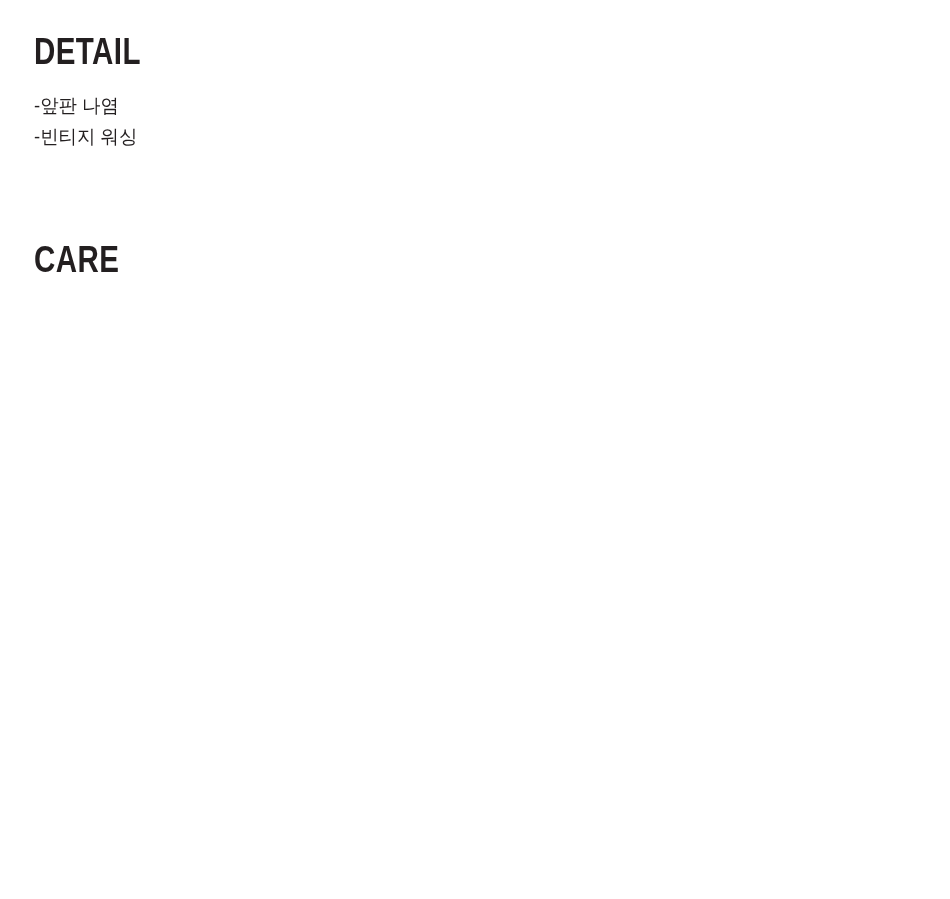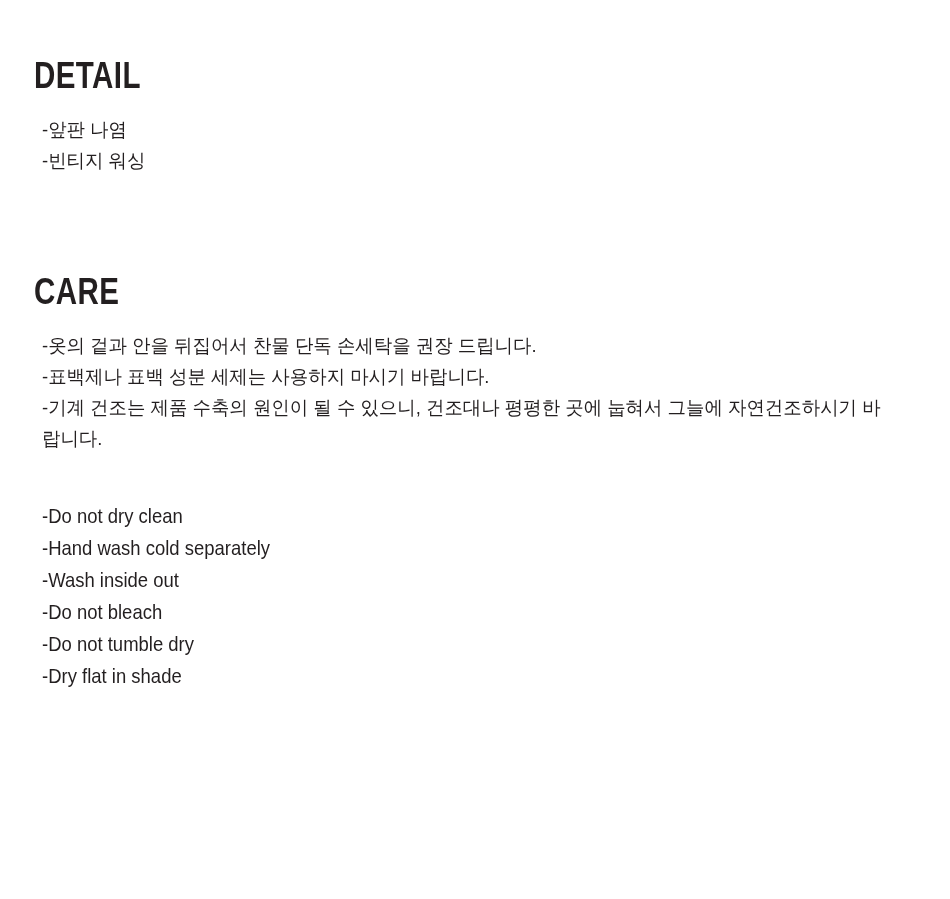--- a/index.html
+++ b/index.html
@@ -12,21 +12,21 @@
     height: 899px;
     font-family: "Liberation Sans", sans-serif;
     color: #231f20;
     overflow: hidden;
   }
   .page {
     position: relative;
     width: 950px;
     height: 656px;
     box-sizing: border-box;
-    padding: 56px 34px 0 34px;
+    padding: 32px 34px 0 34px;
   }
   .section-heading {
     font-family: "Liberation Sans", sans-serif;
     font-weight: 700;
     font-size: 36px;
     line-height: 40px;
     letter-spacing: 0.5px;
     color: #231f20;
     transform: scaleX(0.82);
     transform-origin: left center;
@@ -41,21 +41,21 @@
     transform-origin: left center;
     white-space: pre-wrap;
     margin: 0;
   }
   .body-line.kr {
     font-size: 19px;
     line-height: 31px;
     transform: scaleX(0.97);
   }
   .block {
-    margin: 8px;
+    margin: 0;
   }
   .gap-md { height: 30px; }
   .gap-lg { height: 58px; }
   .wrap-line {
     max-width: 880px;
   }
 </style>
 </head>
 <body>
 
@@ -71,31 +71,18 @@
 
     <div class="gap-md"></div>
 
   </section>
 
   <div class="gap-lg"></div>
 
   <section>
     <h2 class="section-heading">CARE</h2>
 
-    <div class="block">
-      <p class="body-line kr">-옷의 겉과 안을 뒤집어서 찬물 단독 손세탁을 권장 드립니다.</p>
-      <p class="body-line kr">-표백제나 표백 성분 세제는 사용하지 마시기 바랍니다.</p>
-      <p class="body-line kr wrap-line">-기계 건조는 제품 수축의 원인이 될 수 있으니, 건조대나 평평한 곳에 눕혀서 그늘에 자연건조하시기 바랍니다.</p>
-    </div>
 
     <div class="gap-md"></div>
 
-    <div class="block">
-      <p class="body-line">-Do not dry clean</p>
-      <p class="body-line">-Hand wash cold separately</p>
-      <p class="body-line">-Wash inside out</p>
-      <p class="body-line">-Do not bleach</p>
-      <p class="body-line">-Do not tumble dry</p>
-      <p class="body-line">-Dry flat in shade</p>
-    </div>
   </section>
 
 </div>
 
 </body></html>

